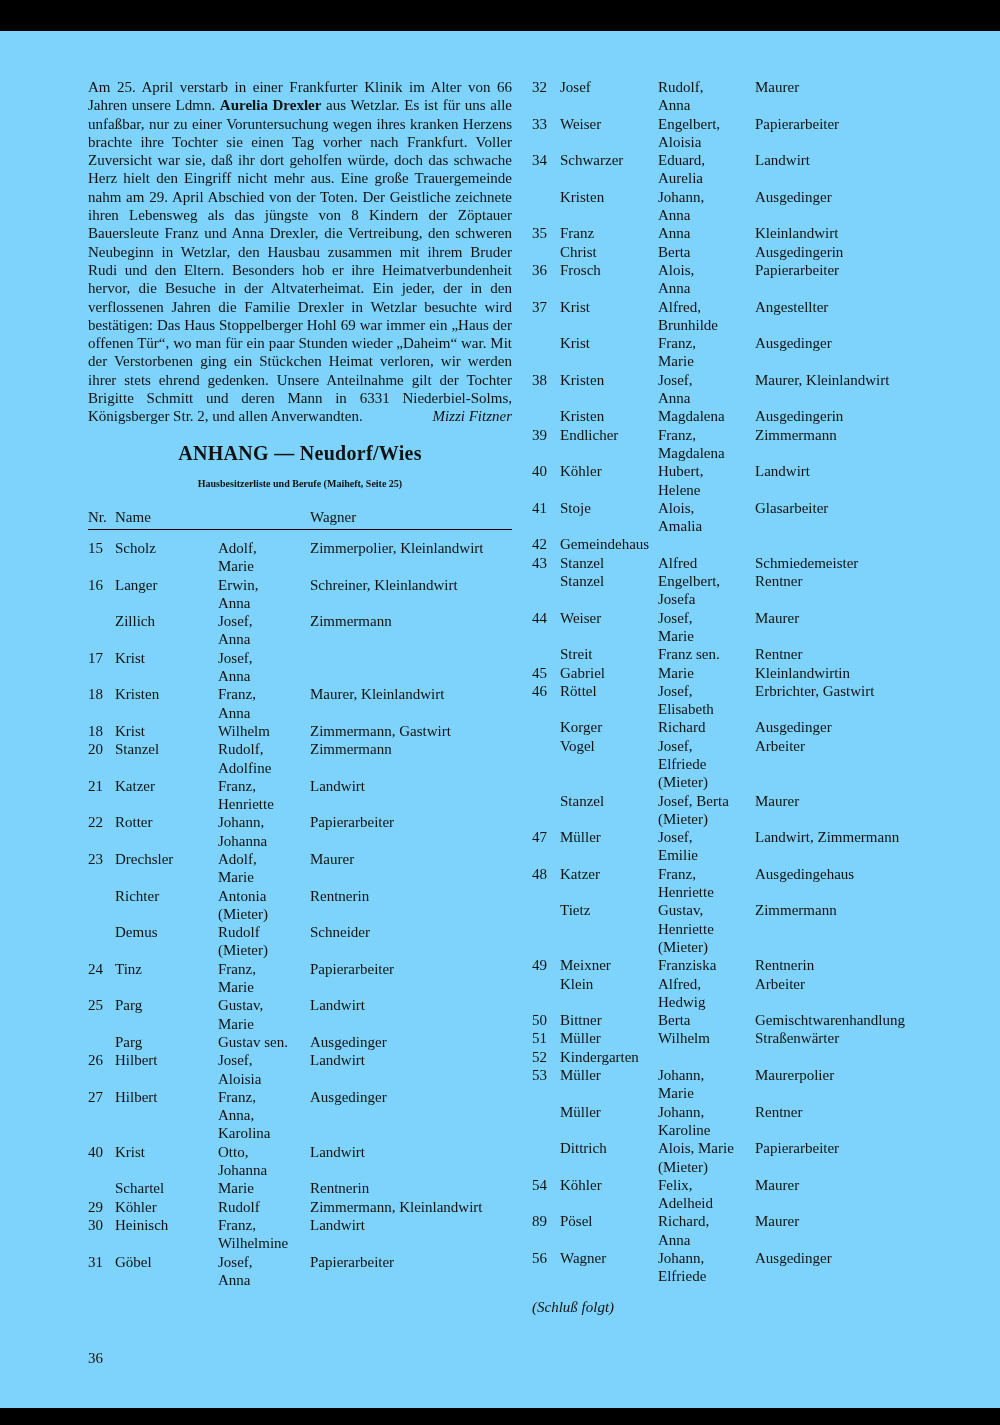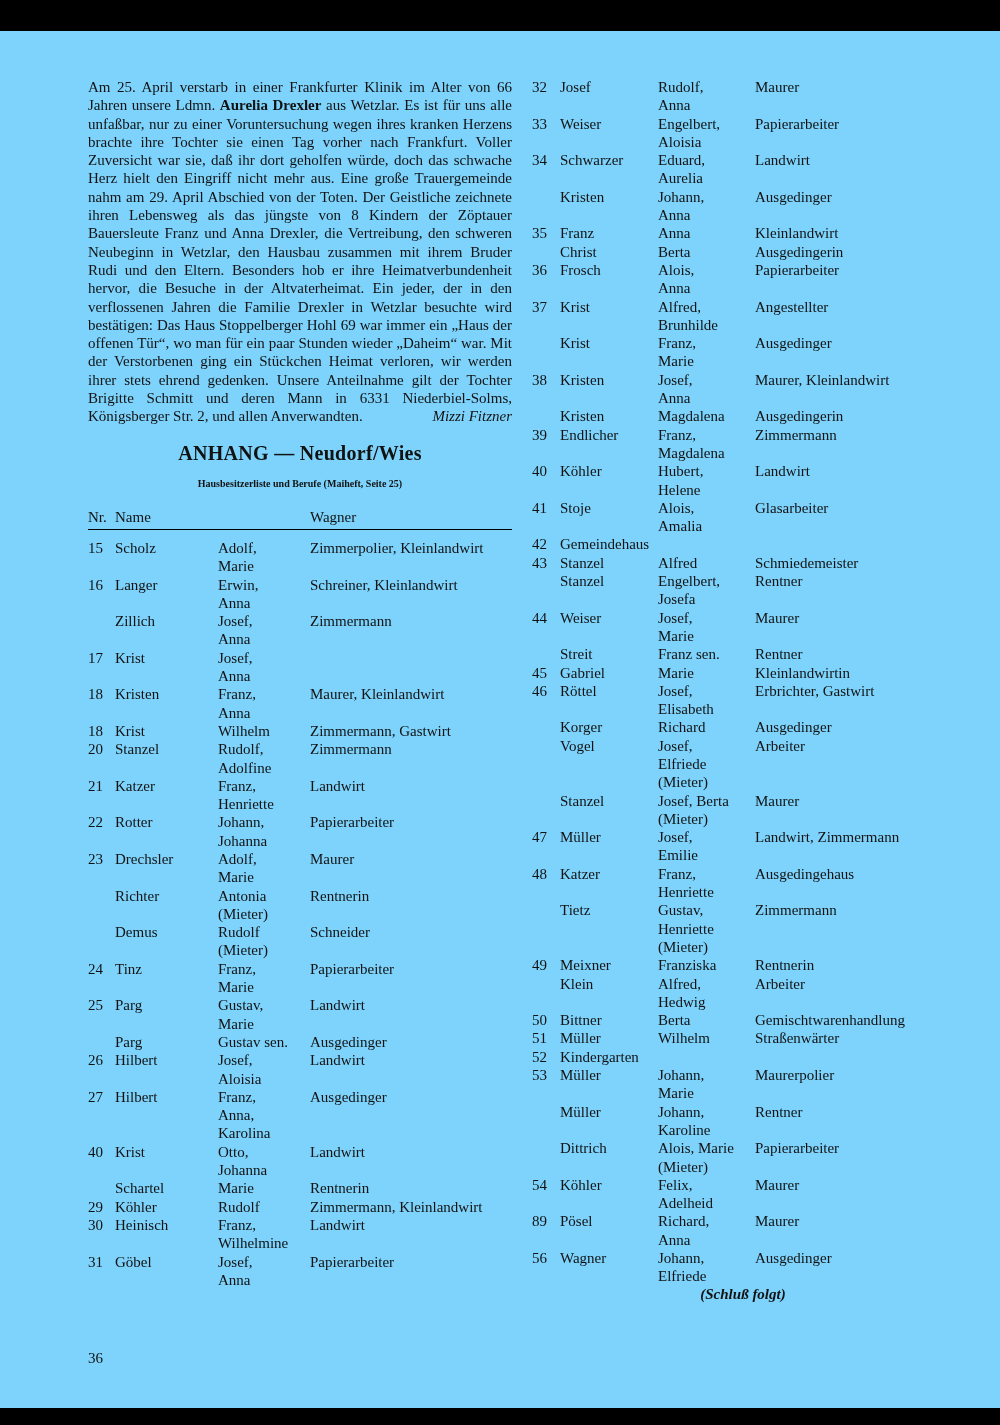--- a/index.html
+++ b/index.html
@@ -49,24 +49,25 @@
   .list-left .lrow  { grid-template-columns:27px 103px 92px 1fr; }
   .list-right .lrow { grid-template-columns:28px 98px 97px 1fr; }
   .c-name { white-space:nowrap; }
   .c-persons { white-space:pre-line; }
   .c-beruf { white-space:pre-line; }
 
   .header-row { margin-top:15px; }
   .header-rule { border-top:1.6px solid #000; margin:3px 0 9px 0; }
 
   .closing {
-    text-align:center;
+    text-align:left;
     font-style:italic;
-    font-weight:bold;
+    font-weight:normal;
     font-size:15px;
+    margin-top:13px;
   }
   .page-number {
     position:absolute;
     left:88px;
     top:1350px;
     font-size:15px;
   }
 </style>
 </head>
 <body>

